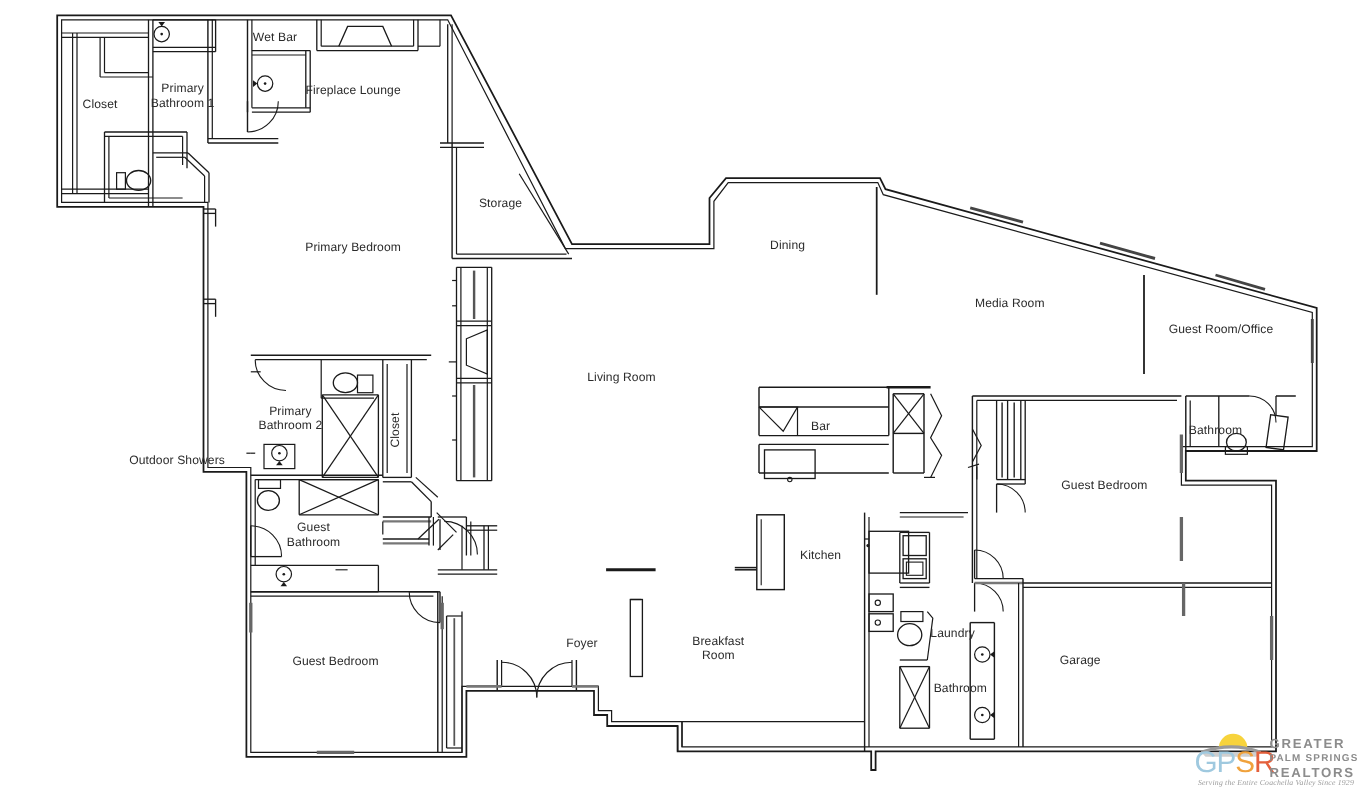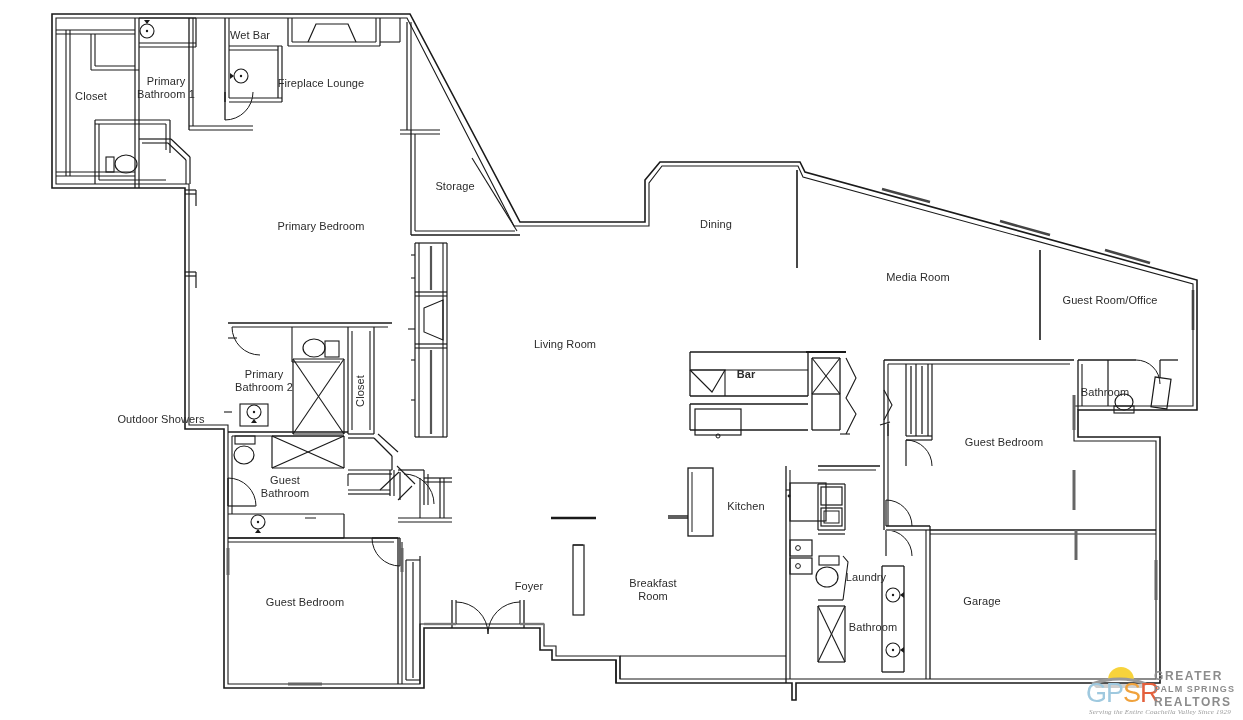--- a/index.html
+++ b/index.html
@@ -483,21 +483,21 @@
   <div class="room-label" style="left:321px; top:83px;">Fireplace Lounge</div>
   <div class="room-label" style="left:455px; top:186px;">Storage</div>
   <div class="room-label" style="left:321px; top:226px;">Primary Bedroom</div>
   <div class="room-label" style="left:716px; top:224px;">Dining</div>
   <div class="room-label" style="left:918px; top:277px;text-align:right;">Media Room</div>
   <div class="room-label" style="left:1110px;top:300px;">Guest Room/Office</div>
   <div class="room-label" style="left:565px; top:344px;">Living Room</div>
   <div class="room-label rot90" style="left:360px; top:391px;">Closet</div>
   <div class="room-label" style="left:264px; top:381px;">Primary
 Bathroom 2</div>
-  <div class="room-label" style="left:746px; top:374px;font-weight:bold;">Bar</div>
+  <div class="room-label" style="left:746px; top:388px;">Bar</div>
   <div class="room-label" style="left:1105px;top:392px;">Bathroom</div>
   <div class="room-label" style="left:161px; top:419px;">Outdoor Showers</div>
   <div class="room-label" style="left:1004px;top:442px;">Guest Bedroom</div>
   <div class="room-label" style="left:285px; top:487px;">Guest
 Bathroom</div>
   <div class="room-label" style="left:746px; top:506px;">Kitchen</div>
   <div class="room-label" style="left:866px; top:537px;margin-top:40px;">Laundry</div>
   <div class="room-label" style="left:485px; top:586px;margin-left:44px;">Foyer</div>
   <div class="room-label" style="left:633px; top:590px;margin-left:20px;">Breakfast
 Room</div>

